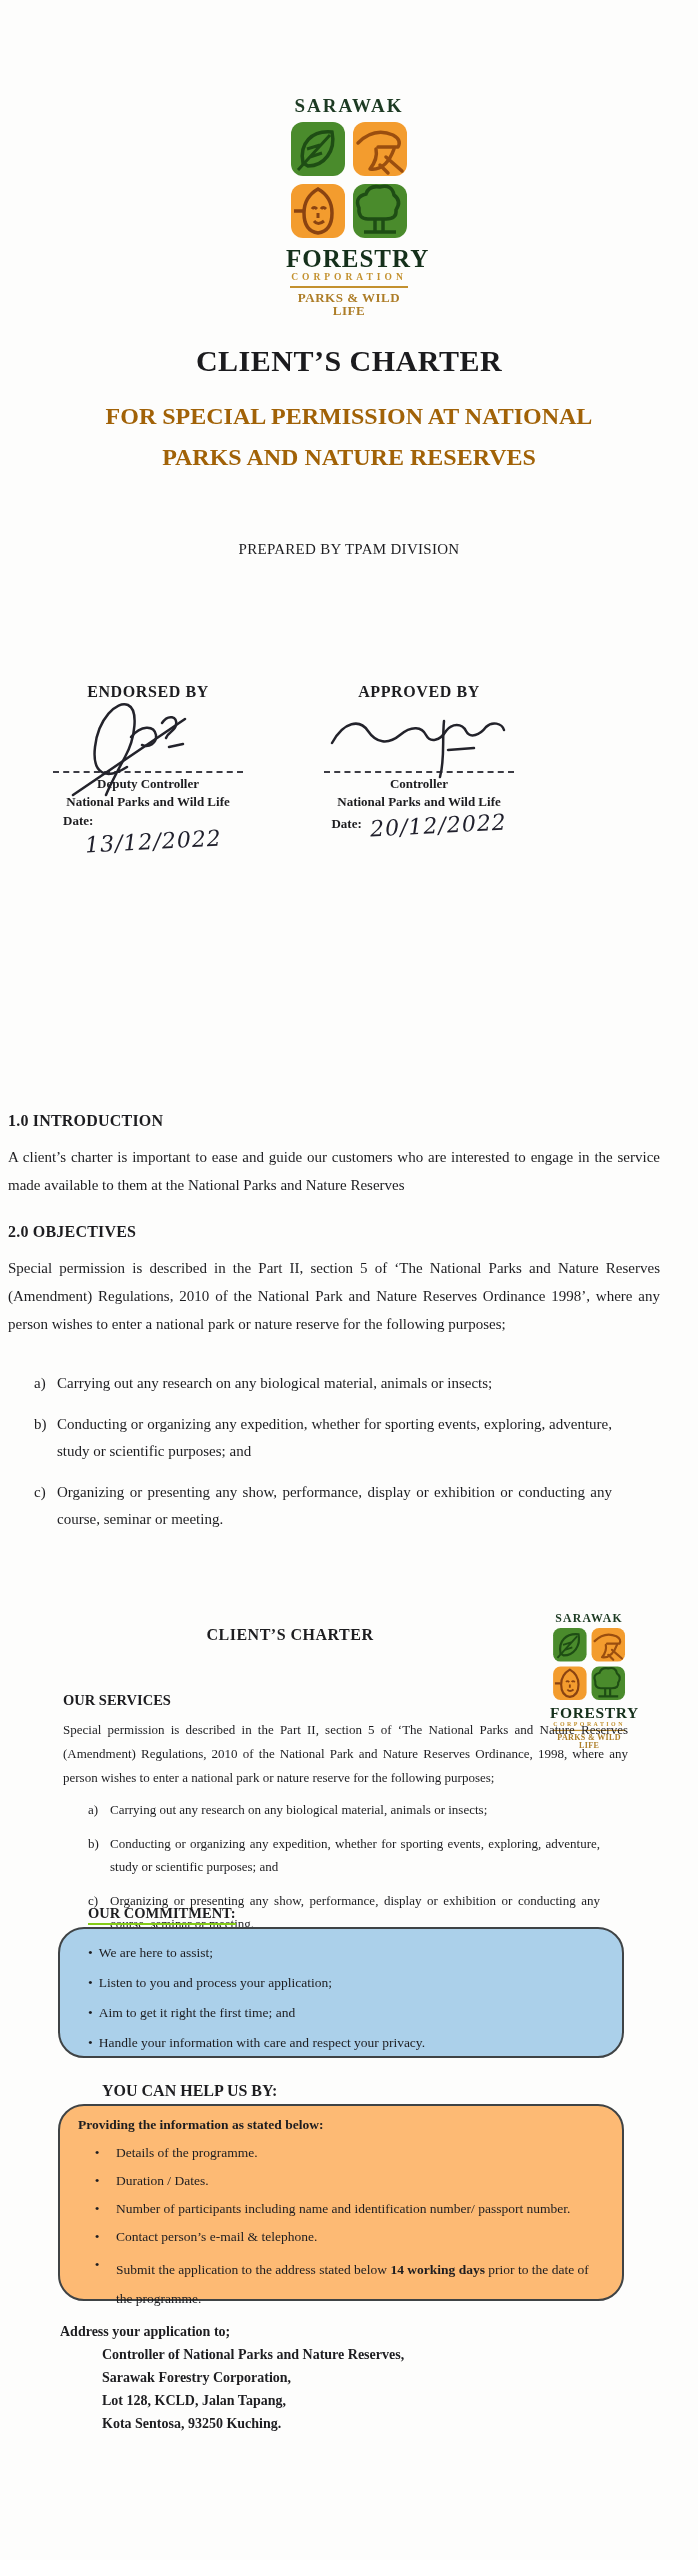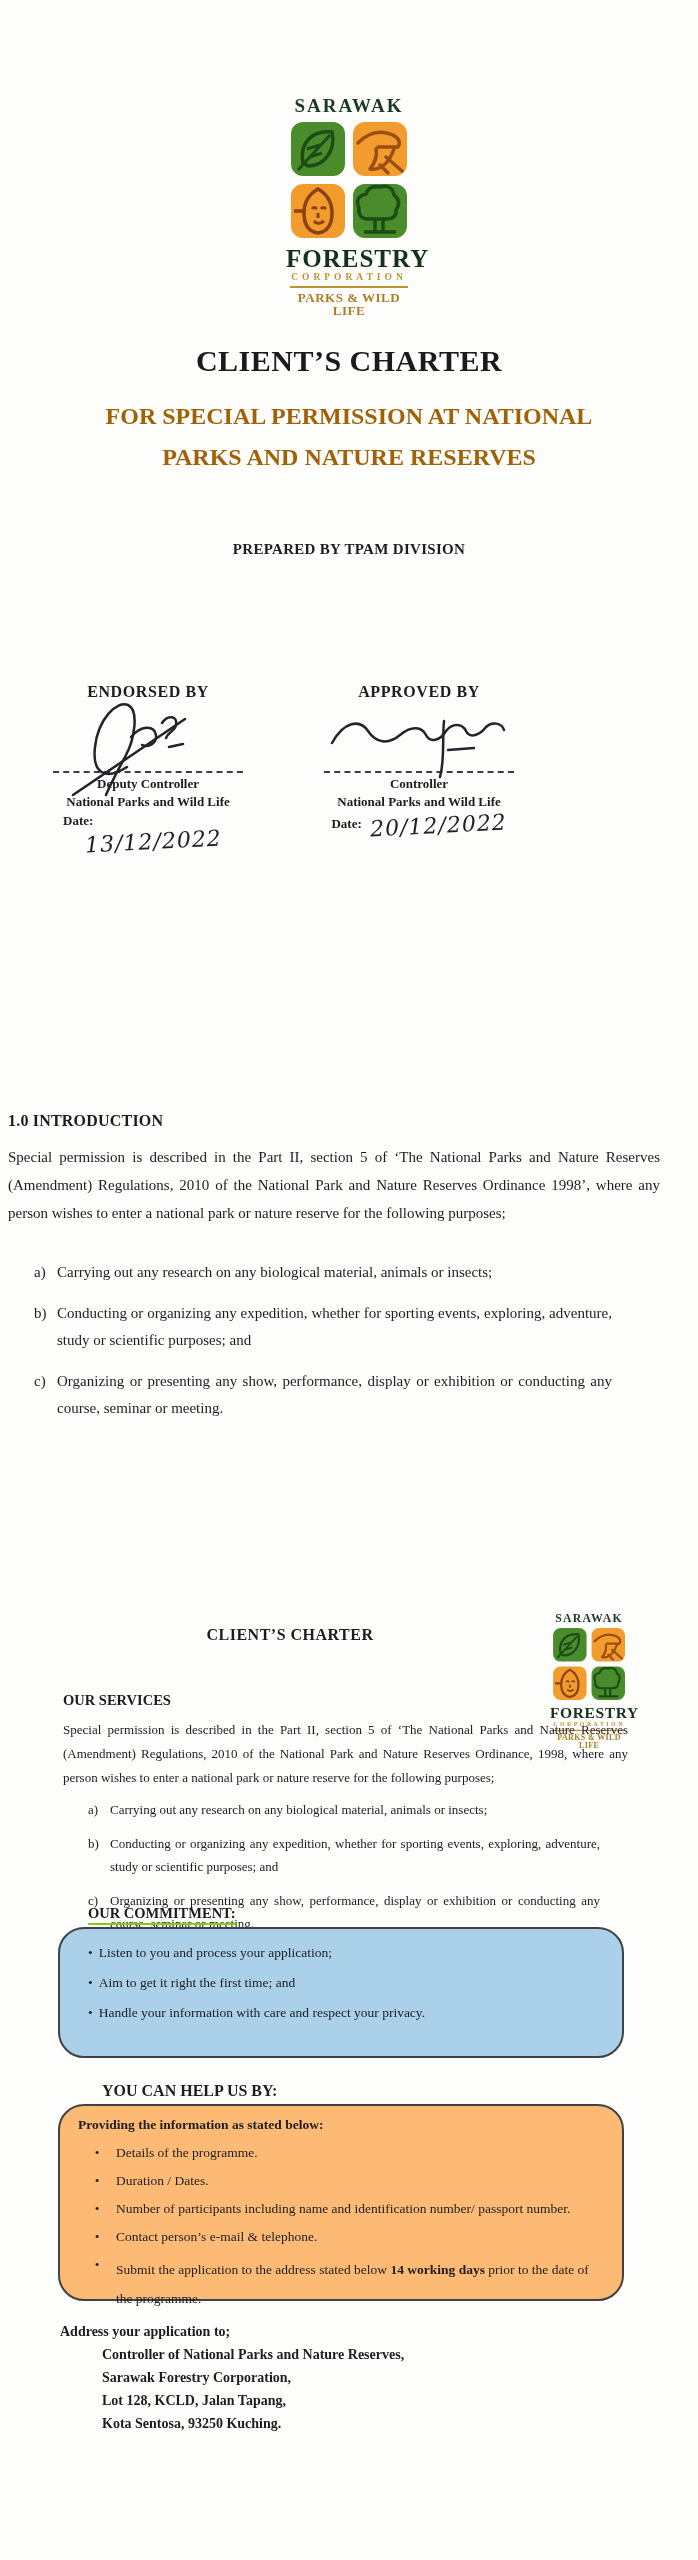--- a/index.html
+++ b/index.html
@@ -17,21 +17,21 @@
   .l-name{font-weight:bold;font-size:25px;letter-spacing:1px;color:#15301b;margin-top:4px;}
   .l-corp{font-weight:bold;font-size:9.5px;letter-spacing:4px;color:#c3912f;margin-top:2px;}
   .l-rule{height:2px;background:#c3912f;margin:3px 4px 3px 4px;}
   .l-parks{font-weight:bold;font-size:13px;letter-spacing:0.5px;color:#ad7d27;}
   
   .title{position:absolute;top:344px;left:0;width:698px;text-align:center;
     font-size:30px;font-weight:bold;letter-spacing:0.5px;color:#1b1b1e;}
   .subtitle{position:absolute;top:396px;left:0;width:698px;text-align:center;
     font-size:24px;font-weight:bold;line-height:41px;color:#a16207;}
   .prepared{position:absolute;top:541px;left:0;width:698px;text-align:center;
-    font-size:15px;font-weight:bold;letter-spacing:0.3px;}
+    font-size:15px;font-weight:normal;letter-spacing:0.3px;}
   
   .sigs{position:absolute;top:683px;left:0;width:698px;height:170px;}
   .sig-col{position:absolute;width:190px;text-align:center;}
   .sig-left{left:53px;}
   .sig-right{left:324px;}
   .s-head{font-size:16px;font-weight:bold;letter-spacing:0.6px;}
   .s-sigwrap{position:absolute;z-index:2;pointer-events:none;}
   .sig-left .s-sigwrap{top:12px;left:12px;}
   .sig-right .s-sigwrap{top:20px;left:2px;}
   .s-line{margin-top:70px;border-top:2px dashed #3c3c44;}
@@ -164,20 +164,22 @@
       <div class="s-role">Controller</div>
       <div class="s-org">National Parks and Wild Life</div>
       <div class="s-date" style="text-align:center;padding-left:0;">
         <span>Date:</span><span class="handwriting">20/12/2022</span>
       </div>
     </div>
   </div>
 
   <div class="sec1">
     <div class="h-sec">1.0 INTRODUCTION</div>
+    <p>A client’s charter is important to ease and guide our customers who are interested to engage in the service made available to them at the National Parks and Nature Reserves</p>
+    <div class="h-sec h-obj">2.0 OBJECTIVES</div>
     <p>Special permission is described in the Part II, section 5 of ‘The National Parks and Nature Reserves (Amendment) Regulations, 2010 of the National Park and Nature Reserves Ordinance 1998’, where any person wishes to enter a national park or nature reserve for the following purposes;</p>
 
     <div class="plist">
       <div class="pitem">
         <span class="pmark">a)</span>
         <span class="ptext">Carrying out any research on any biological material, animals or insects;</span>
       </div>
       <div class="pitem">
         <span class="pmark">b)</span>
         <span class="ptext">Conducting or organizing any expedition, whether for sporting events, exploring, adventure, study or scientific purposes; and</span>
@@ -238,20 +240,21 @@
     </div>
     <div class="pitem">
       <span class="pmark">c)</span>
       <span class="ptext">Organizing or presenting any show, performance, display or exhibition or conducting any course, seminar or meeting.</span>
     </div>
   </div>
 
   <div class="p2-commit-h">OUR COMMITMENT:</div>
 
   <div class="commit-box">
+    <div class="c-item"><span class="c-blt">•</span><span>We are here to assist;</span></div>
     <div class="c-item"><span class="c-blt">•</span><span>Listen to you and process your application;</span></div>
     <div class="c-item"><span class="c-blt">•</span><span>Aim to get it right the first time; and</span></div>
     <div class="c-item"><span class="c-blt">•</span><span>Handle your information with care and respect your privacy.</span></div>
   </div>
 
   <div class="p2-help-h">YOU CAN HELP US BY:</div>
 
   <div class="help-box">
     <div class="t-intro">Providing the information as stated below:</div>
     <div class="t-item">

